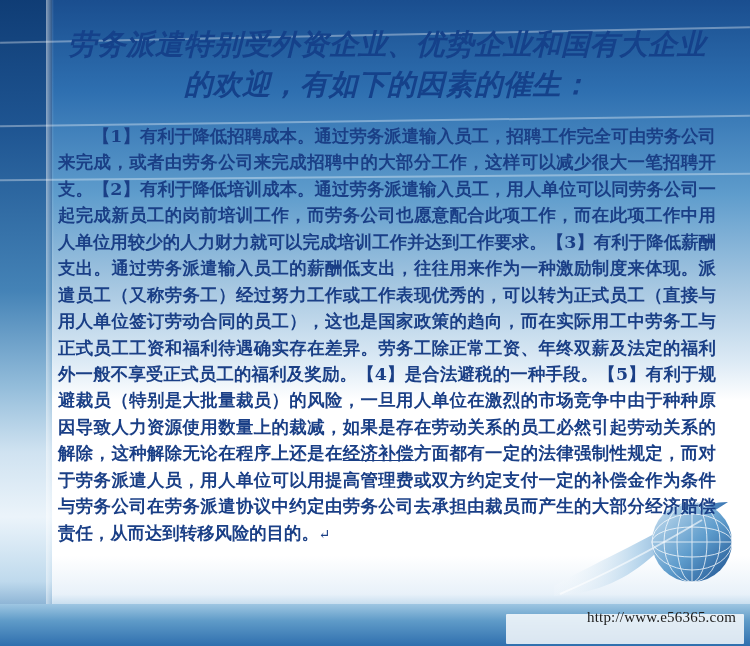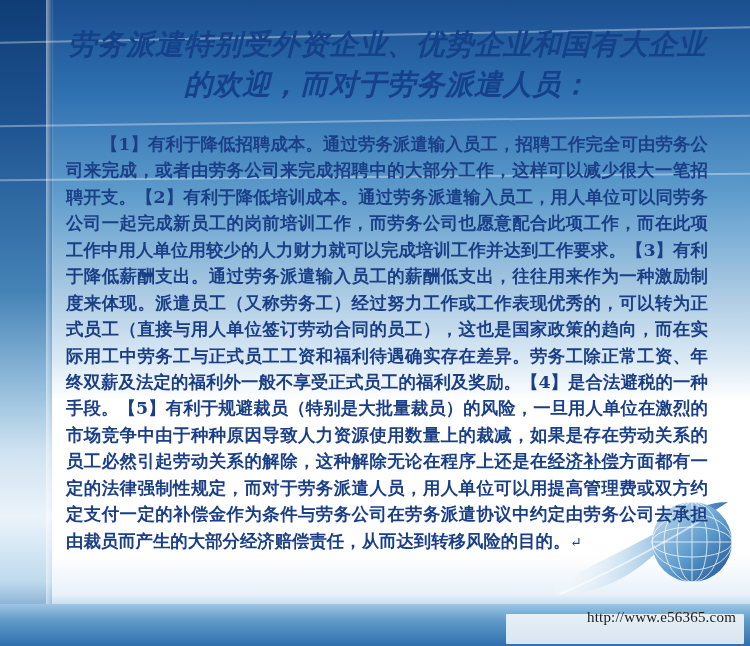--- a/index.html
+++ b/index.html
@@ -86,21 +86,21 @@
     font-weight: bold;
     font-style: italic;
     font-size: 28.5px;
     line-height: 1.42;
     color: #15418a;
     text-align: center;
     letter-spacing: .5px;
   }
 
   .body-text {
-    margin: 12px;
+    margin: 4px;
     padding: 14px 30px 0 54px;
     font-family: "DejaVu Serif", serif;
     font-weight: bold;
     font-size: 17.4px;
     line-height: 1.52;
     color: #1a3f86;
     text-align: justify;
     text-justify: inter-ideograph;
     text-indent: 2em;
   }
@@ -162,21 +162,21 @@
 
   <div class="left-band"></div>
   <div class="left-band-edge"></div>
 
   <div class="sweep s1"></div>
   <div class="sweep s2"></div>
   <div class="sweep s3"></div>
 
   <div class="content">
 
-    <h1 class="title">劳务派遣特别受外资企业、优势企业和国有大企业的欢迎，而对于劳务派遣人员：</h1>
+    <h1 class="title">劳务派遣特别受外资企业、优势企业和国有大企业的欢迎，有如下的因素的催生：</h1>
 
     <p class="body-text"><span>【1】有利于降低招聘成本。通过劳务派遣输入员工，招聘工作完全可由劳务公司来完成，或者由劳务公司来完成招聘中的大部分工作，这样可以减少很大一笔招聘开支。【2】有利于降低培训成本。通过劳务派遣输入员工，用人单位可以同劳务公司一起完成新员工的岗前培训工作，而劳务公司也愿意配合此项工作，而在此项工作中用人单位用较少的人力财力就可以完成培训工作并达到工作要求。【3】有利于降低薪酬支出。通过劳务派遣输入员工的薪酬低支出，往往用来作为一种激励制度来体现。派遣员工（又称劳务工）经过努力工作或工作表现优秀的，可以转为正式员工（直接与用人单位签订劳动合同的员工），这也是国家政策的趋向，而在实际用工中劳务工与正式员工工资和福利待遇确实存在差异。劳务工除正常工资、年终双薪及法定的福利外一般不享受正式员工的福利及奖励。【4】是合法避税的一种手段。【5】有利于规避裁员（特别是大批量裁员）的风险，一旦用人单位在激烈的市场竞争中由于种种原因导致人力资源使用数量上的裁减，如果是存在劳动关系的员工必然引起劳动关系的解除，这种解除无论在程序上还是在<u>经济补偿</u>方面都有一定的法律强制性规定，而对于劳务派遣人员，用人单位可以用提高管理费或双方约定支付一定的补偿金作为条件与劳务公司在劳务派遣协议中约定由劳务公司去承担由裁员而产生的大部分经济赔偿责任，从而达到转移风险的目的。</span><span class="pilcrow">↵</span></p>
 
   </div>
 
   <div class="globe-wrap">
     <svg width="190" height="110" viewBox="0 0 190 110">
       <defs>
         <linearGradient id="gb" x1="0" y1="0" x2="1" y2="1">
           <stop offset="0%" stop-color="#cfe3f2"></stop>

